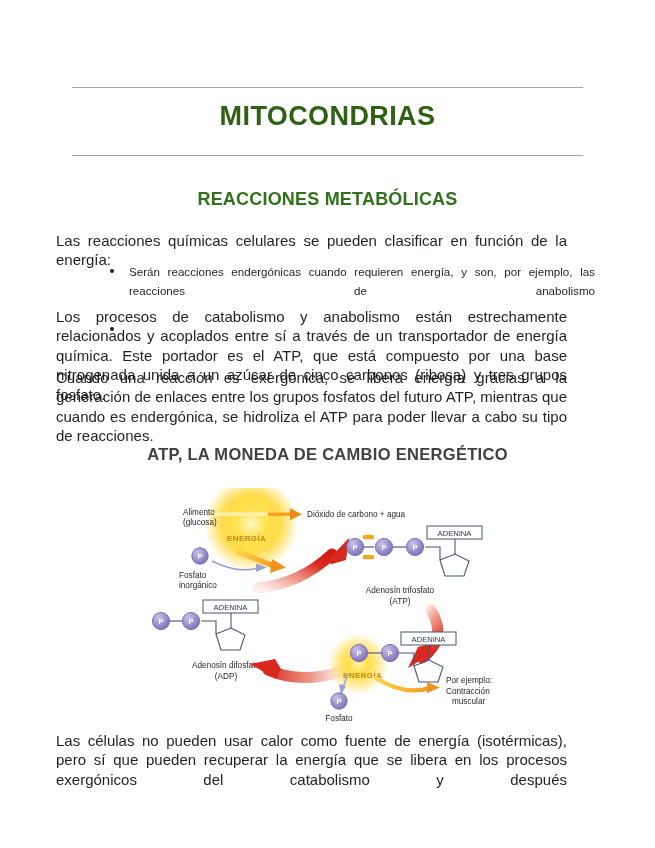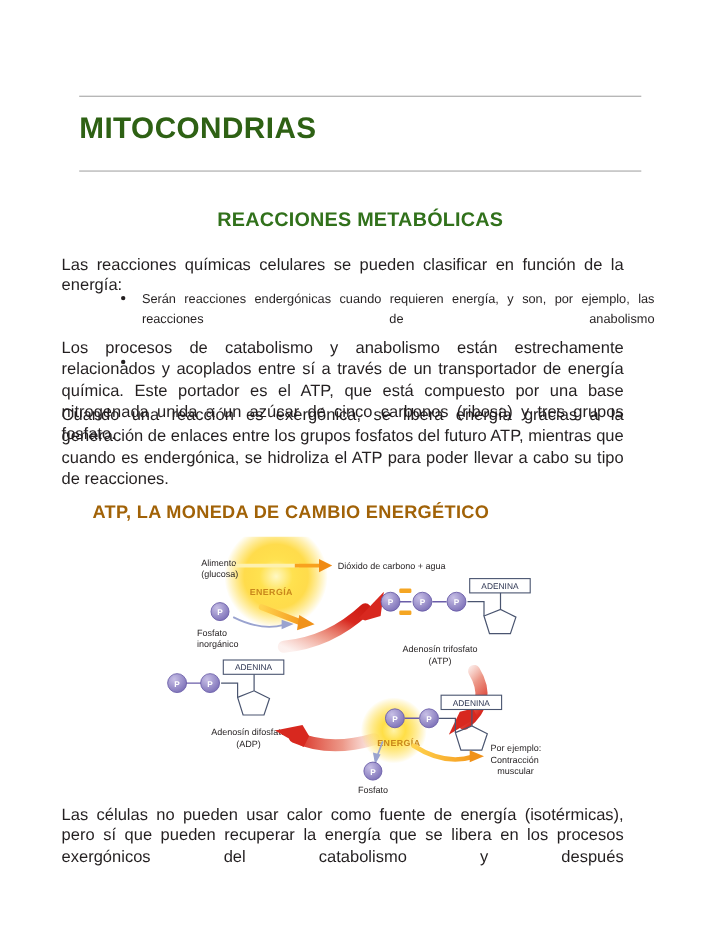--- a/index.html
+++ b/index.html
@@ -32,21 +32,21 @@
   }
   .rule.top    { top: 87px; }
   .rule.bottom { top: 155px; }
 
   
   .doc-title {
     position: absolute;
     top: 99px;
     left: 72px;
     width: 511px;
-    text-align: left;
+    text-align: center;
     font-size: 27px;
     font-weight: bold;
     letter-spacing: 0.4px;
     color: #2e6114;
     line-height: 34px;
     margin: 0;
   }
   .section-title {
     position: absolute;
     top: 187px;
@@ -58,26 +58,27 @@
     letter-spacing: 0.2px;
     color: #31711b;
     line-height: 24px;
     margin: 0;
   }
   .subsection-title {
     position: absolute;
     top: 443px;
     left: 72px;
     width: 511px;
+    text-align: center;
     font-size: 16.5px;
     font-weight: bold;
     letter-spacing: 0.3px;
-    color: #a16207;
+    color: #404040;
     line-height: 22px;
-    margin: 12px;
+    margin: 0;
   }
 
   
   .body-block {
     position: absolute;
     left: 56px;
     width: 511px;
     font-size: 15px;
     line-height: 19.4px;
     color: #231f20;

